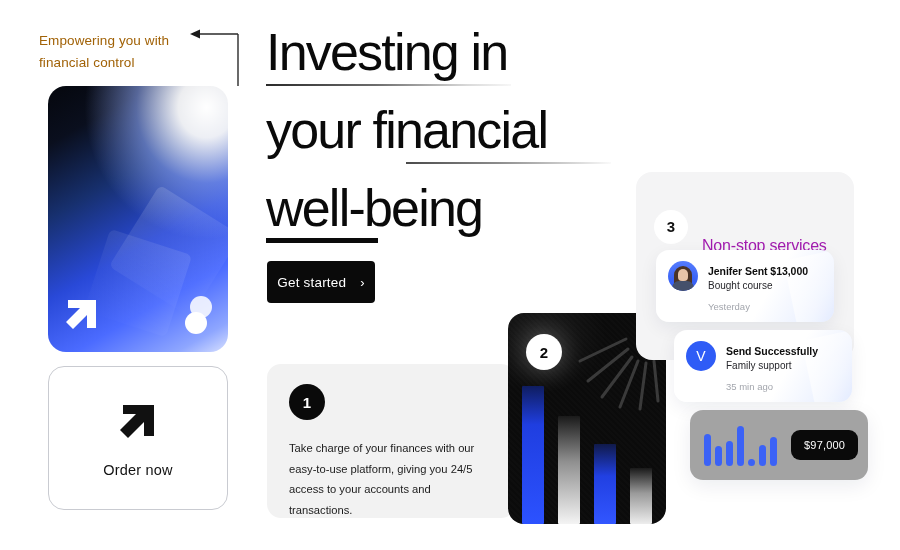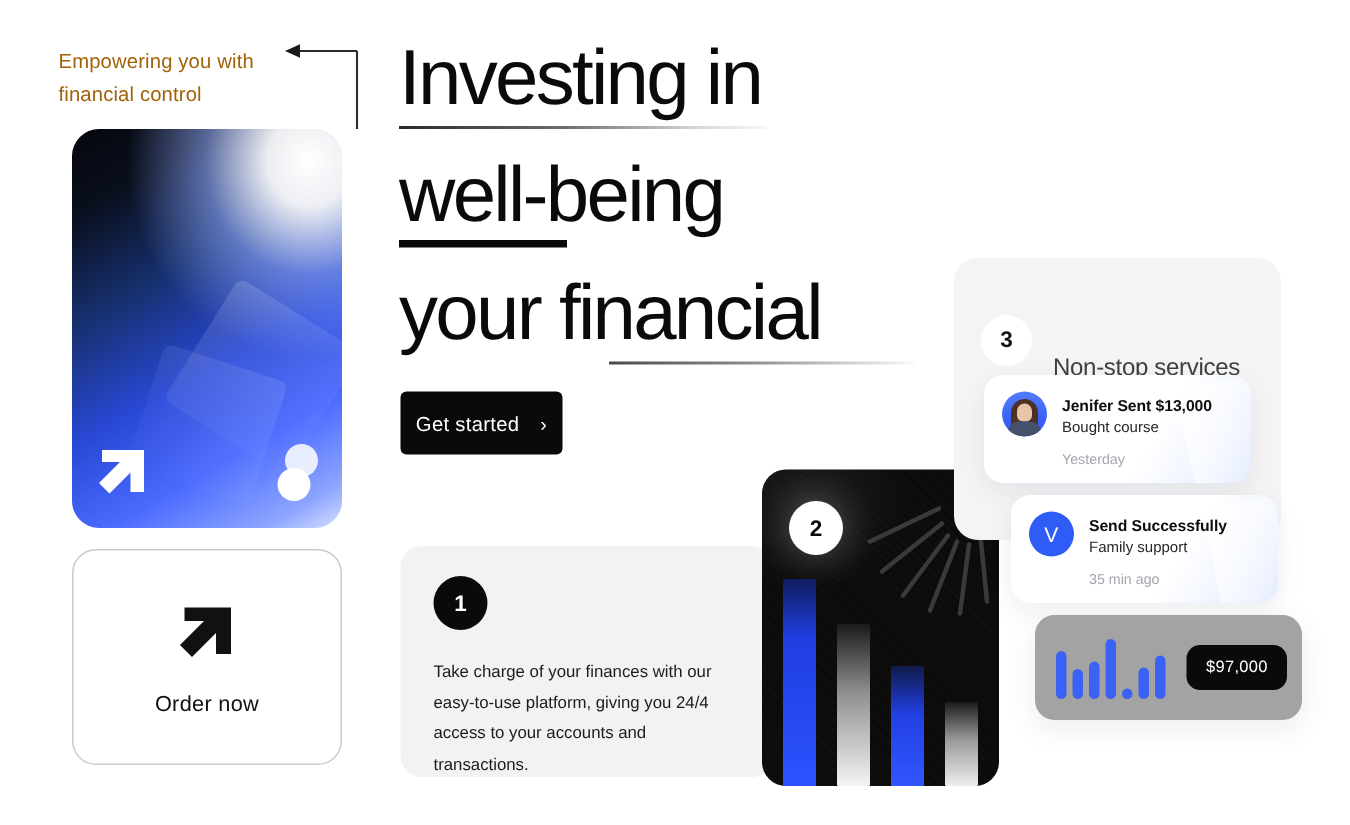--- a/index.html
+++ b/index.html
@@ -106,21 +106,21 @@
   
   .services {
     position: absolute; left: 636px; top: 172px; width: 218px; height: 188px;
     background: #f4f4f5; border-radius: 16px;
   }
   .svc-head { position: absolute; left: 18px; top: 26px; display: flex; align-items: center; gap: 14px; }
   .badge-white {
     width: 34px; height: 34px; border-radius: 50%; background: #fff; color: #111;
     display: flex; align-items: center; justify-content: center; font-size: 15px; font-weight: 700;
   }
-  .svc-title { font-size: 16px; color: #404040; letter-spacing: -.2px; margin-top: 39px; }
+  .svc-title { font-size: 16px; color: #a21caf; letter-spacing: -.2px; margin-top: 39px; }
 
   .notif {
     position: absolute; border-radius: 13px; overflow: hidden;
     background: linear-gradient(120deg, #ffffff 0%, #ffffff 62%, #eaf0ff 88%, #dbe5ff 100%);
     box-shadow: 0 6px 18px rgba(18,30,70,.07);
   }
   .notif-1 { left: 656px; top: 250px; width: 178px; height: 72px; }
   .notif-2 { left: 674px; top: 330px; width: 178px; height: 72px; }
   .notif-sheen { position: absolute; right: -14px; top: 4px; width: 58px; height: 70px;
     background: linear-gradient(120deg, rgba(255,255,255,.9), rgba(255,255,255,0));
@@ -189,37 +189,37 @@
     </svg>
     <div class="order-label">Order now</div>
   </div>
 
   <div class="headline">
     <div class="hl-line">
       <h1>Investing in</h1>
       <div class="hl-rule rule-a"></div>
     </div>
     <div class="hl-line">
+      <h1>your financial</h1>
+      <div class="hl-rule rule-b"></div>
+    </div>
+    <div class="hl-line">
       <h1>well-being</h1>
       <div class="hl-rule rule-c"></div>
-    </div>
-    <div class="hl-line">
-      <h1>your financial</h1>
-      <div class="hl-rule rule-b"></div>
     </div>
   </div>
 
   <button class="cta">
     <span>Get started</span>
     <span class="chev">›</span>
   </button>
 
   <div class="step1">
     <div class="badge-dark">1</div>
-    <p class="step1-text">Take charge of your finances with our easy-to-use platform, giving you 24/4 access to your accounts and transactions.</p>
+    <p class="step1-text">Take charge of your finances with our easy-to-use platform, giving you 24/5 access to your accounts and transactions.</p>
   </div>
 
   <div class="darkcard">
     <div class="dc-noise"></div>
     <svg class="rays" viewBox="0 0 110 92">
       <g stroke="#3a3a3a" stroke-width="3" stroke-linecap="round">
         <line x1="18" y1="38" x2="64" y2="16"></line>
         <line x1="26" y1="58" x2="66" y2="26"></line>
         <line x1="40" y1="74" x2="70" y2="34"></line>
         <line x1="58" y1="84" x2="76" y2="38"></line>

